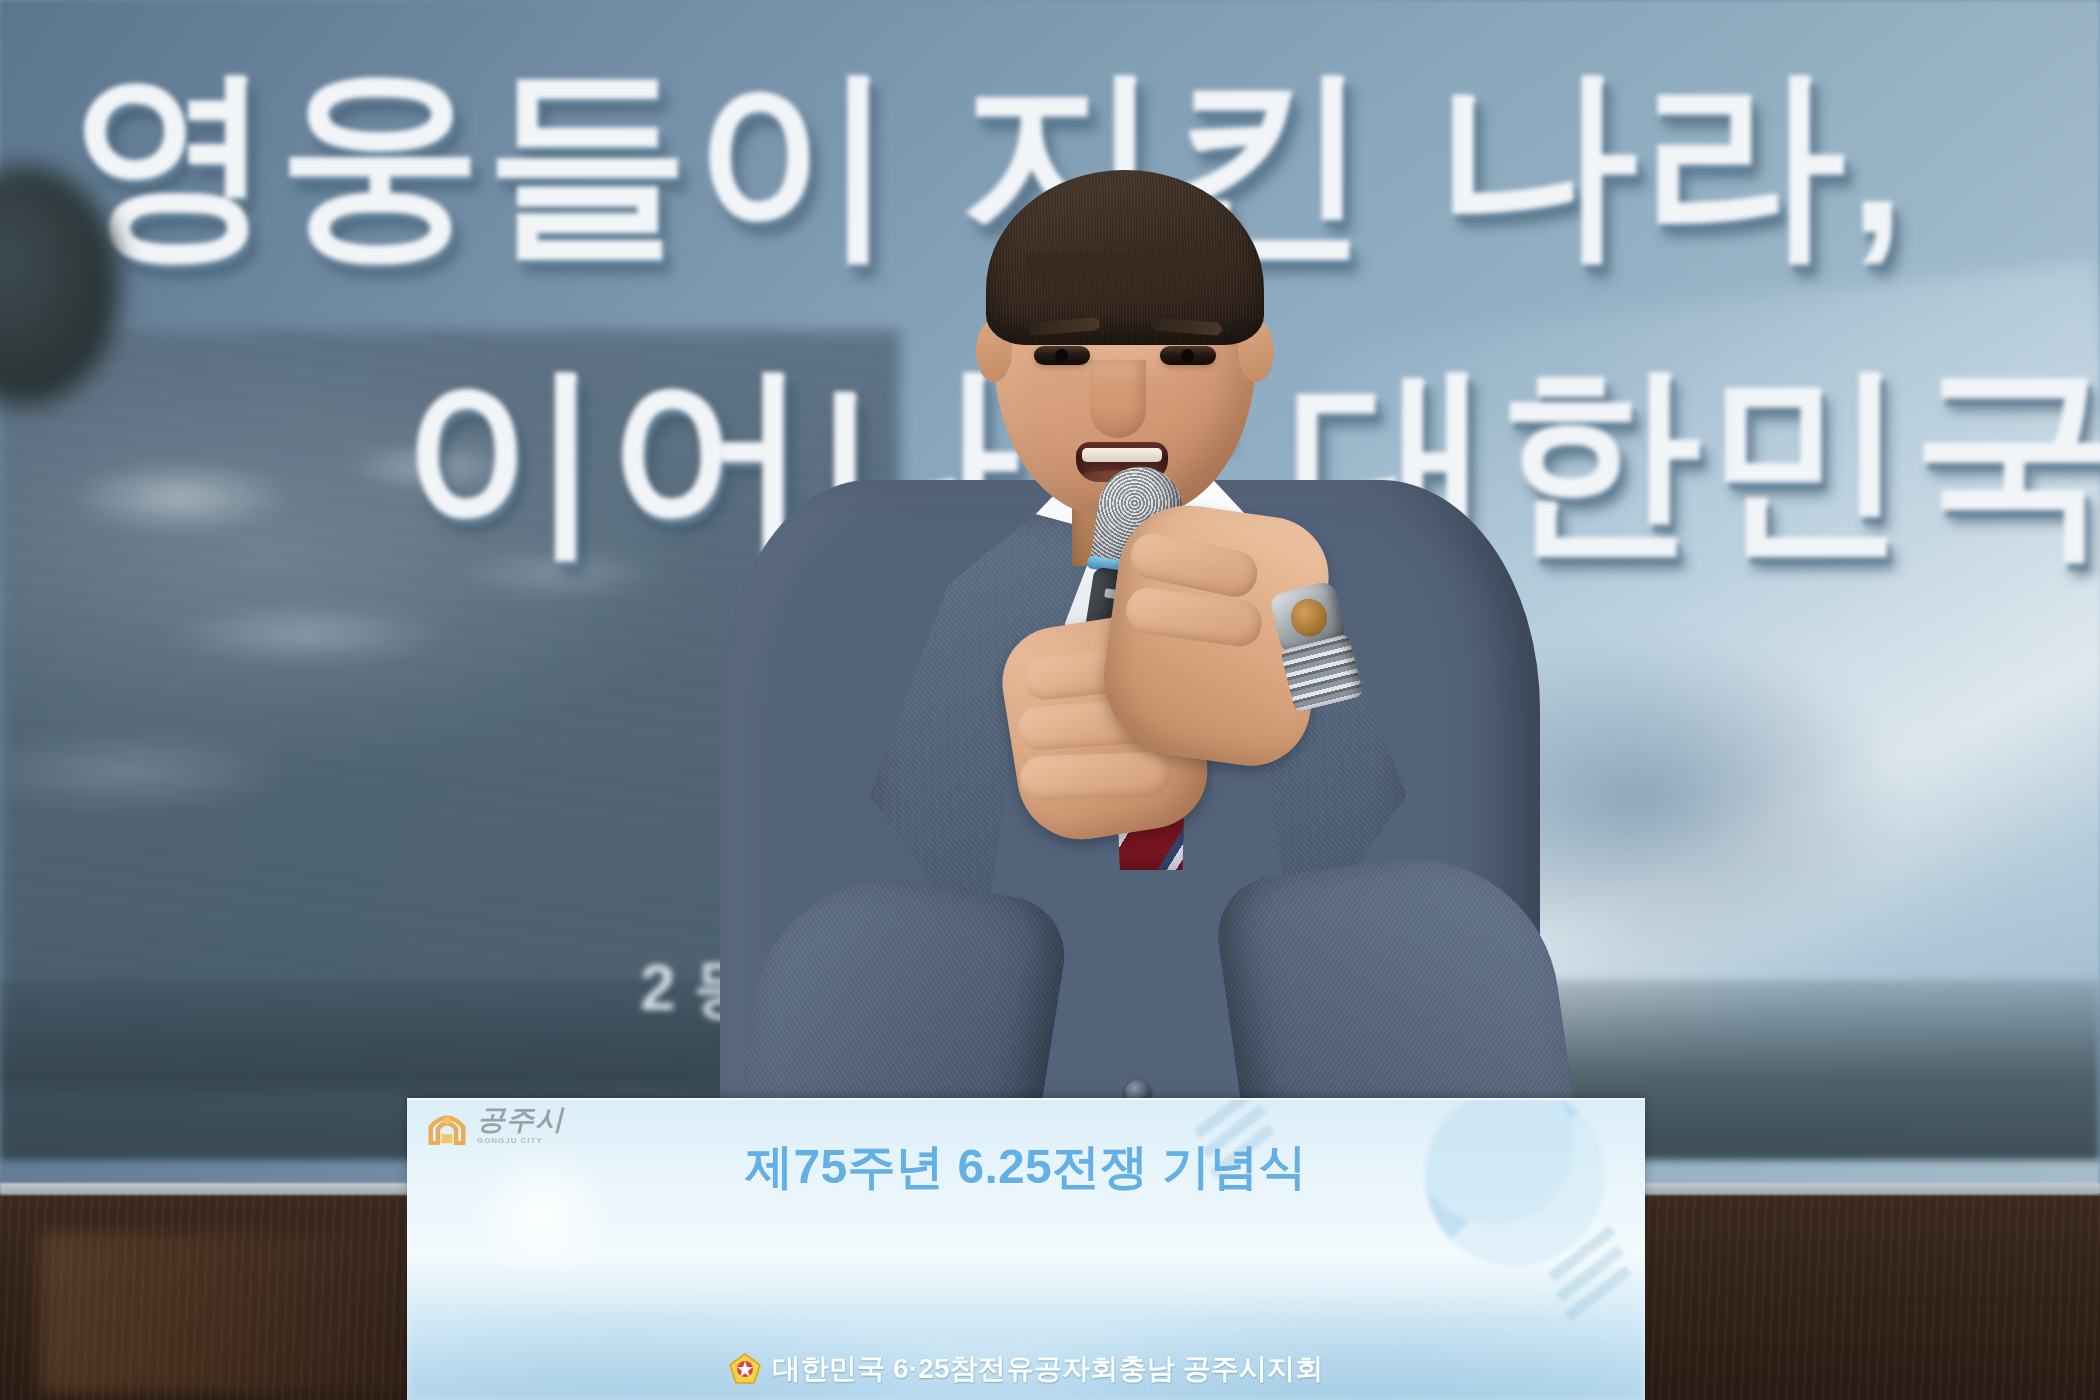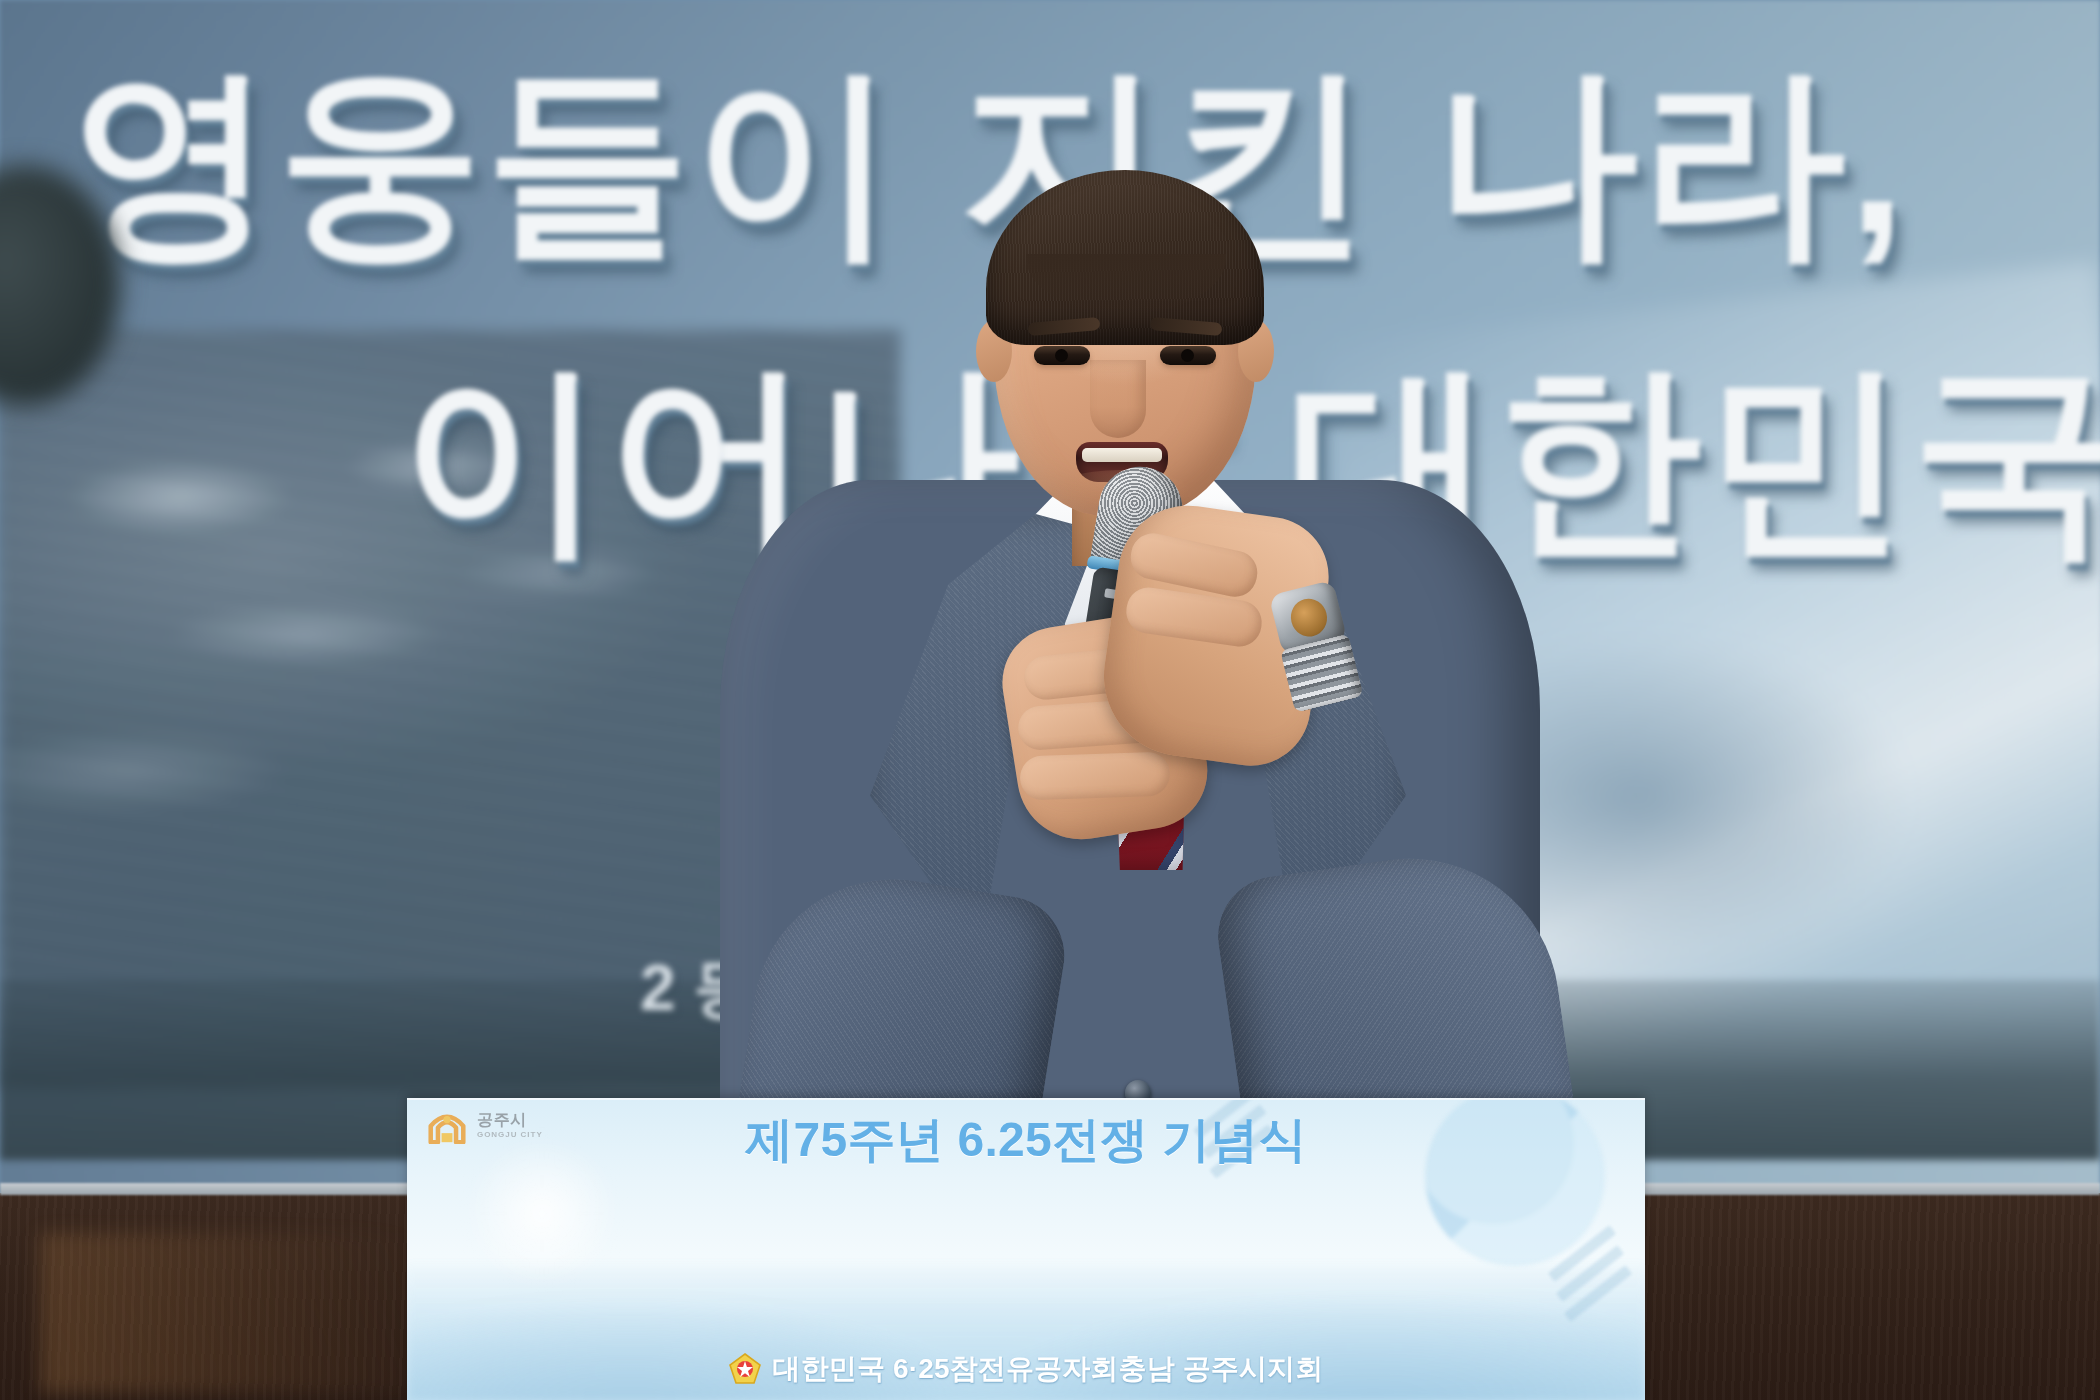--- a/index.html
+++ b/index.html
@@ -163,25 +163,25 @@
     position:absolute;left:30px;top:10px;width:210px;height:230px;
     background:radial-gradient(ellipse 50% 45% at 50% 45%, rgba(255,255,255,.9), rgba(255,255,255,0) 72%);
     filter:blur(8px);
   }
 
   .gongju-logo{
     position:absolute;left:18px;top:6px;display:flex;align-items:center;gap:8px;opacity:.85;
   }
   .gj-mark{width:44px;height:38px;}
   .gj-txt{display:flex;flex-direction:column;line-height:1;}
-  .gj-ko{font-size:16px;font-weight:800;color:#8d959b;letter-spacing:.04em;}
+  .gj-ko{font-size:28px;font-weight:800;color:#8d959b;letter-spacing:.04em;font-style:italic;}
   .gj-en{font-size:8px;font-weight:700;color:#a9b1b6;letter-spacing:.12em;margin-top:3px;}
 
   .pd-title{
-    position:absolute;left:0;right:0;top:8px;text-align:center;
+    position:absolute;left:0;right:0;top:35px;text-align:center;
     font-size:48px;font-weight:800;color:#63b0e6;letter-spacing:.005em;
     text-shadow:0 1px 0 rgba(255,255,255,.9);
   }
   .pd-main{
     position:absolute;left:0;right:0;top:94px;text-align:center;
     font-size:76px;font-weight:900;color:#ffffff;letter-spacing:.004em;
     text-shadow:
       0 0 1px #7fb7dd,
       2px 2px 0 #9ecbe6,
       3px 4px 0 #8cc0e2,

